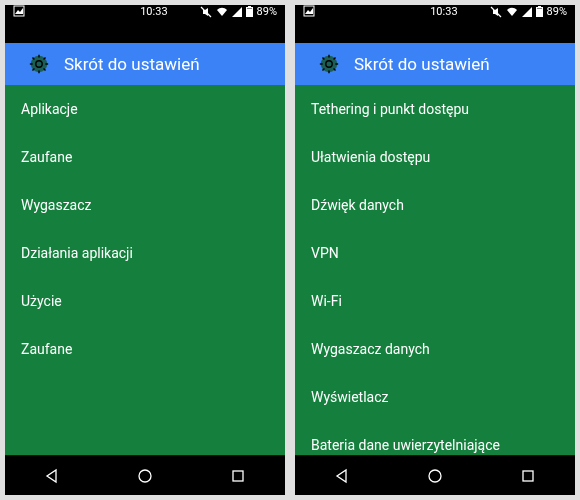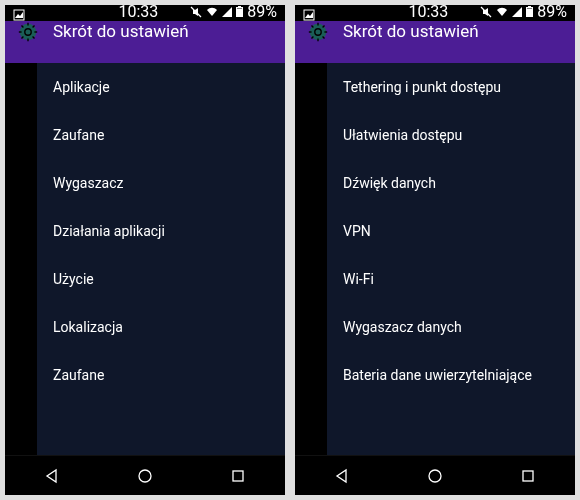--- a/index.html
+++ b/index.html
@@ -17,68 +17,67 @@
     }
     .phone {
       width: 280px;
       height: 490px;
       background: #000;
       position: relative;
       display: flex;
       flex-direction: column;
     }
     .status-bar {
-      height: 16px;
+      height: 38px;
       background: #000;
       display: flex;
-      align-items: flex-end;
+      align-items: flex-start;
       justify-content: space-between;
       padding: 0 8px;
       color: #fff;
-      font-size: 16px;
+      font-size: 11px;
     }
     .status-left {
       display: flex;
       align-items: center;
       gap: 6px;
     }
     .status-right {
       display: flex;
       align-items: center;
       gap: 4px;
     }
     .status-icon {
       display: inline-flex;
       align-items: center;
     }
     .header {
       height: 42px;
-      background: #4c1d95;
-      display: flex;
-      align-items: flex-start;
-      padding: 0 12px;
+      background: #3b82f6;
+      display: flex;
+      align-items: center;
+      padding: 0 23px;
       gap: 14px;
     }
     .header-icon {
       width: 22px;
       height: 22px;
       display: flex;
       align-items: center;
       justify-content: center;
     }
     .header-title {
       color: #fff;
       font-size: 17px;
       font-weight: 400;
     }
     .list {
       flex: 1;
-      background: #0f172a;
+      background: #15803d;
       overflow: hidden;
-      margin-left: 32px;
     }
     .list-item {
       color: #fff;
       font-size: 14px;
       padding: 16px 16px;
       cursor: pointer;
     }
     .nav-bar {
       height: 40px;
       background: #000;
@@ -155,21 +154,20 @@
         </svg>
     </span>
     <span class="header-title">Skrót do ustawień</span>
   </div>
   <div class="list">
     <div class="list-item">Aplikacje</div>
     <div class="list-item">Zaufane</div>
     <div class="list-item">Wygaszacz</div>
     <div class="list-item">Działania aplikacji</div>
     <div class="list-item">Użycie</div>
-    <div class="list-item">Lokalizacja</div>
     <div class="list-item">Zaufane</div>
   </div>
   <div class="nav-bar">
     <span class="nav-btn">
       <svg width="16" height="16" viewBox="0 0 16 16">
           <polygon points="12,2 12,14 3,8" fill="none" stroke="#fff" stroke-width="1.3"></polygon>
         </svg>
     </span>
     <span class="nav-btn">
       <svg width="16" height="16" viewBox="0 0 16 16">
@@ -241,20 +239,21 @@
     </span>
     <span class="header-title">Skrót do ustawień</span>
   </div>
   <div class="list">
     <div class="list-item">Tethering i punkt dostępu</div>
     <div class="list-item">Ułatwienia dostępu</div>
     <div class="list-item">Dźwięk danych</div>
     <div class="list-item">VPN</div>
     <div class="list-item">Wi-Fi</div>
     <div class="list-item">Wygaszacz danych</div>
+    <div class="list-item">Wyświetlacz</div>
     <div class="list-item">Bateria dane uwierzytelniające</div>
   </div>
   <div class="nav-bar">
     <span class="nav-btn">
       <svg width="16" height="16" viewBox="0 0 16 16">
           <polygon points="12,2 12,14 3,8" fill="none" stroke="#fff" stroke-width="1.3"></polygon>
         </svg>
     </span>
     <span class="nav-btn">
       <svg width="16" height="16" viewBox="0 0 16 16">

